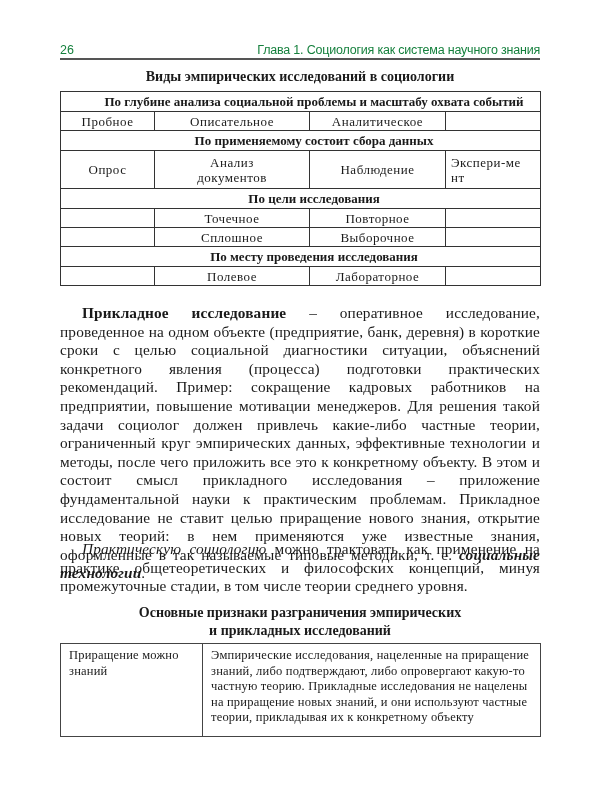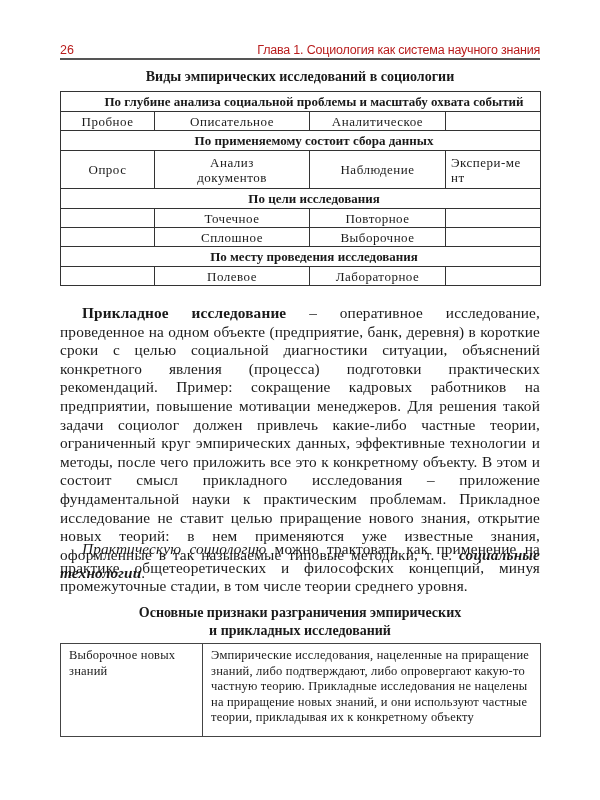--- a/index.html
+++ b/index.html
@@ -5,21 +5,21 @@
   html, body { margin: 0; padding: 0; }
   body {
     width: 600px; height: 800px; background: #ffffff; position: relative; overflow: hidden;
     color: #1a1a1a;
     font-family: "Liberation Serif", "DejaVu Serif", serif;
   }
   .running-head {
     position: absolute; left: 60px; top: 43px; width: 480px; height: 15px;
     border-bottom: 2px solid #555;
     font-family: "Liberation Sans", "DejaVu Sans", sans-serif;
-    font-size: 12.5px; line-height: 14px; color: #b91c1c;
+    font-size: 12.5px; line-height: 14px; color: #15803d;
   }
   .running-head .page-num { position: absolute; left: 0; top: 0; }
   .running-head .chapter { position: absolute; right: 0; top: 0; letter-spacing: -0.2px; }
 
   .title {
     position: absolute; left: 60px; width: 480px; text-align: center;
     font-weight: bold; font-size: 14px; line-height: 17px;
   }
   .t1-title { top: 68px; }
 
@@ -130,17 +130,17 @@
   <div>и прикладных исследований</div>
 </div>
 
 <table class="signs">
   <colgroup>
       <col style="width:142px">
       <col style="width:338px">
     </colgroup>
   <tbody>
       <tr>
-    <td>Выборочное новых знаний</td>
+    <td>Приращение можно знаний</td>
     <td>Эмпирические исследования, нацеленные на приращение знаний, либо подтверждают, либо опровергают какую-то частную теорию. Прикладные исследования не нацелены на приращение новых знаний, и они используют частные теории, прикладывая их к конкретному объекту</td>
   </tr>
 </tbody>
   </table>
 
 </body></html>

